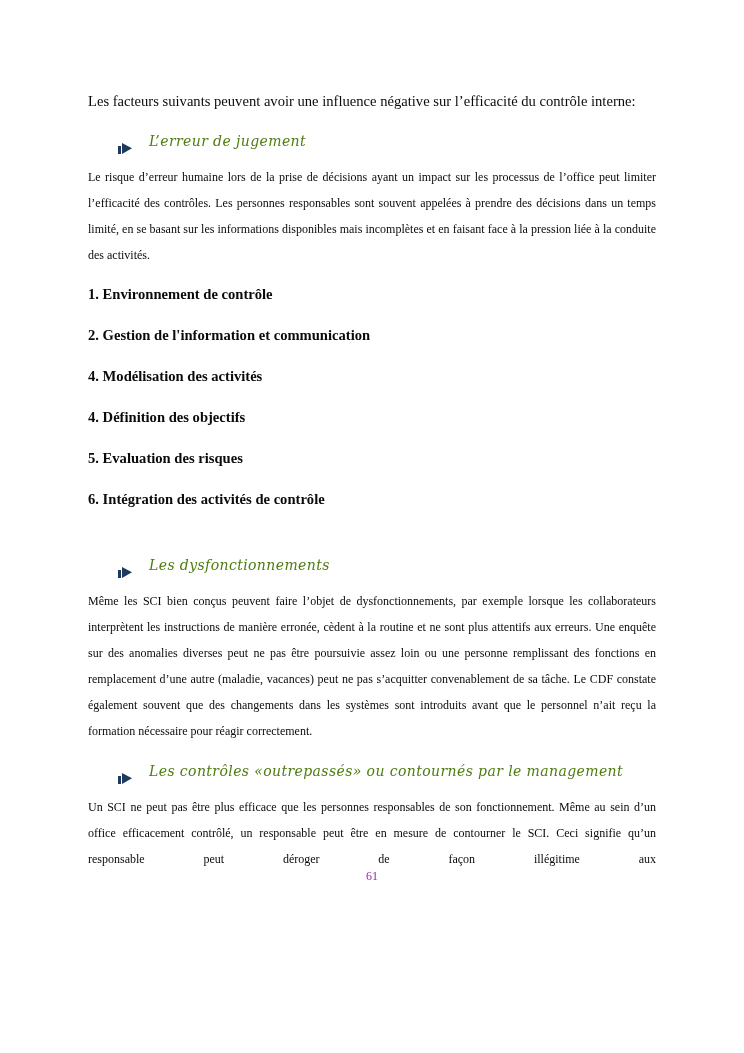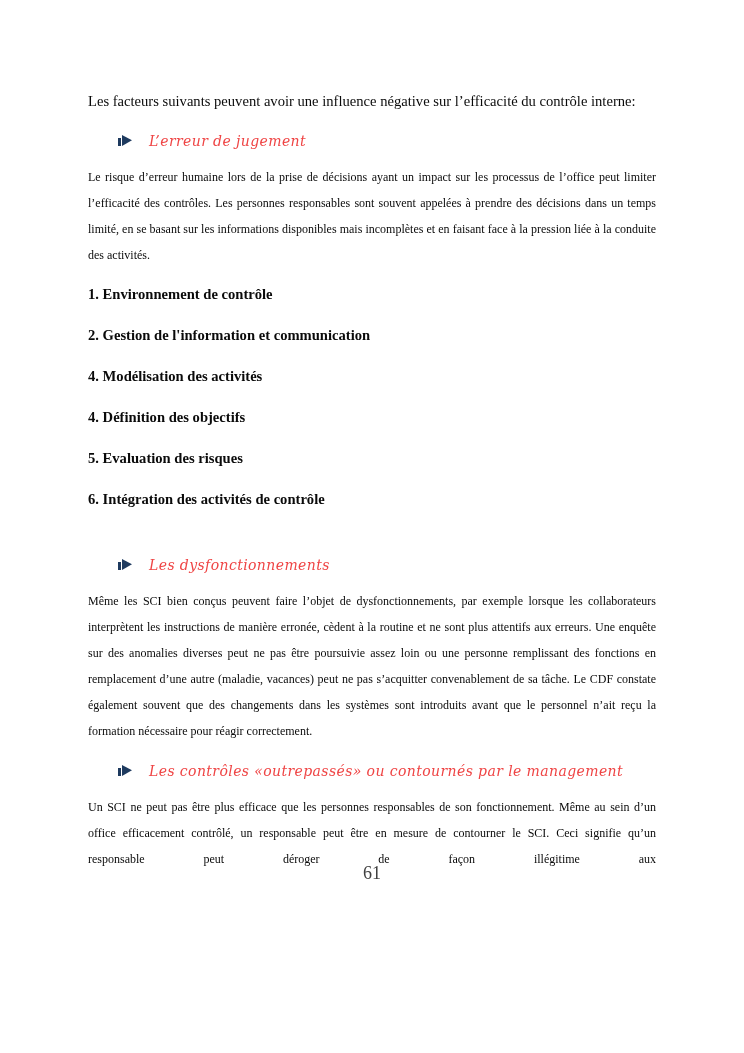--- a/index.html
+++ b/index.html
@@ -28,27 +28,27 @@
   p.body-par.justify-all {
     text-align-last: justify;
   }
   p.intro-par {
     font-size: 14.6px;
     line-height: 26px;
     margin: 0 0 13px 0;
   }
   .bullet-heading {
     display: flex;
-    align-items: flex-start;
+    align-items: center;
     margin: 14px 0 10px 30px;
     font-family: "DejaVu Serif", serif;
     font-style: italic;
     font-size: 14px;
     letter-spacing: 0.4px;
-    color: #ef4444;
+    color: #4d7c0f;
     line-height: 26px;
   }
   .bullet-heading .bullet {
     width: 14px;
     height: 11px;
     margin-right: 17px;
     flex: 0 0 auto;
     display: inline-block;
   }
   .gap-before-dys {
@@ -62,22 +62,22 @@
     font-weight: bold;
     line-height: 26px;
     margin: 0 0 15px 0;
   }
   .footer {
     position: absolute;
     left: 0;
     right: 0;
     bottom: 58px;
     text-align: center;
-    font-size: 18px;
-    color: #404040;
+    font-size: 12px;
+    color: #a21caf;
   }
 </style>
 </head>
 <body>
 
 <div class="page">
   <div class="content">
 
     <p class="intro-par">Les facteurs suivants peuvent avoir une influence négative sur l’efficacité du contrôle interne:</p>
 

